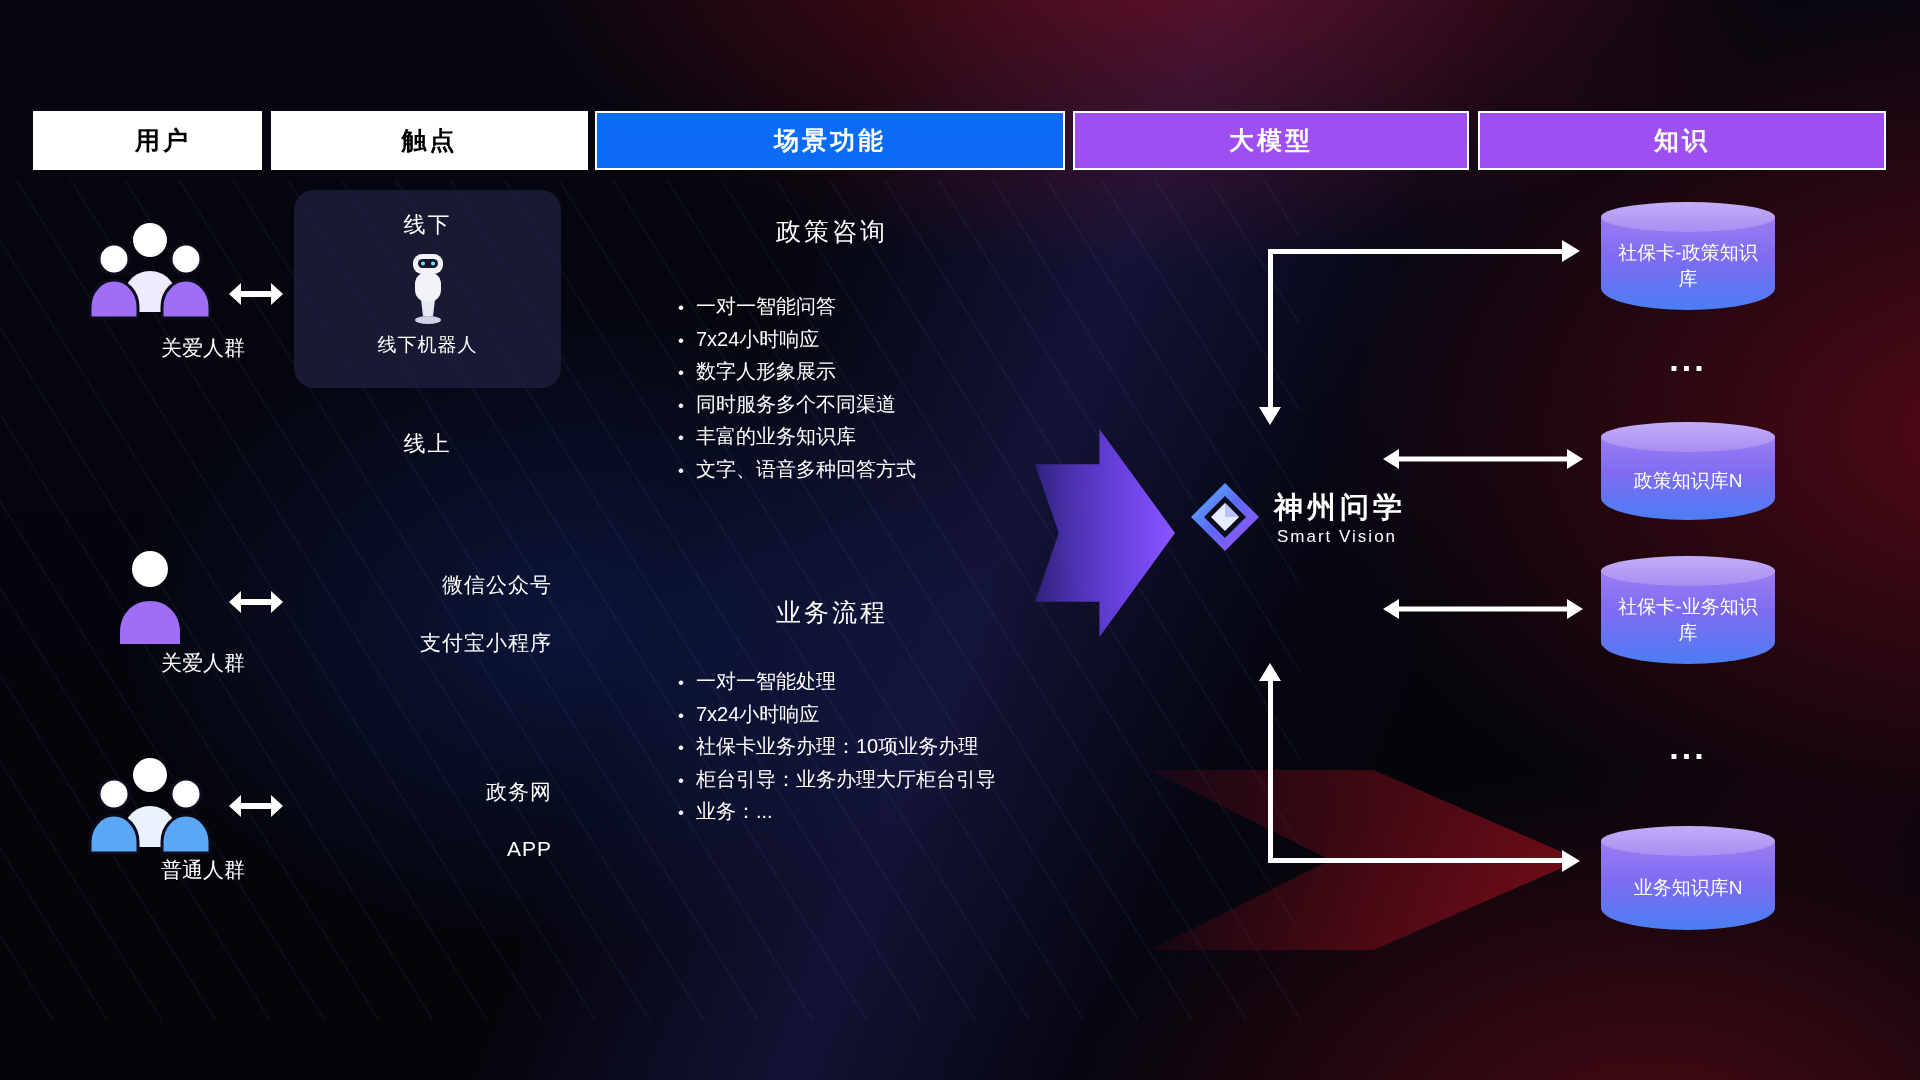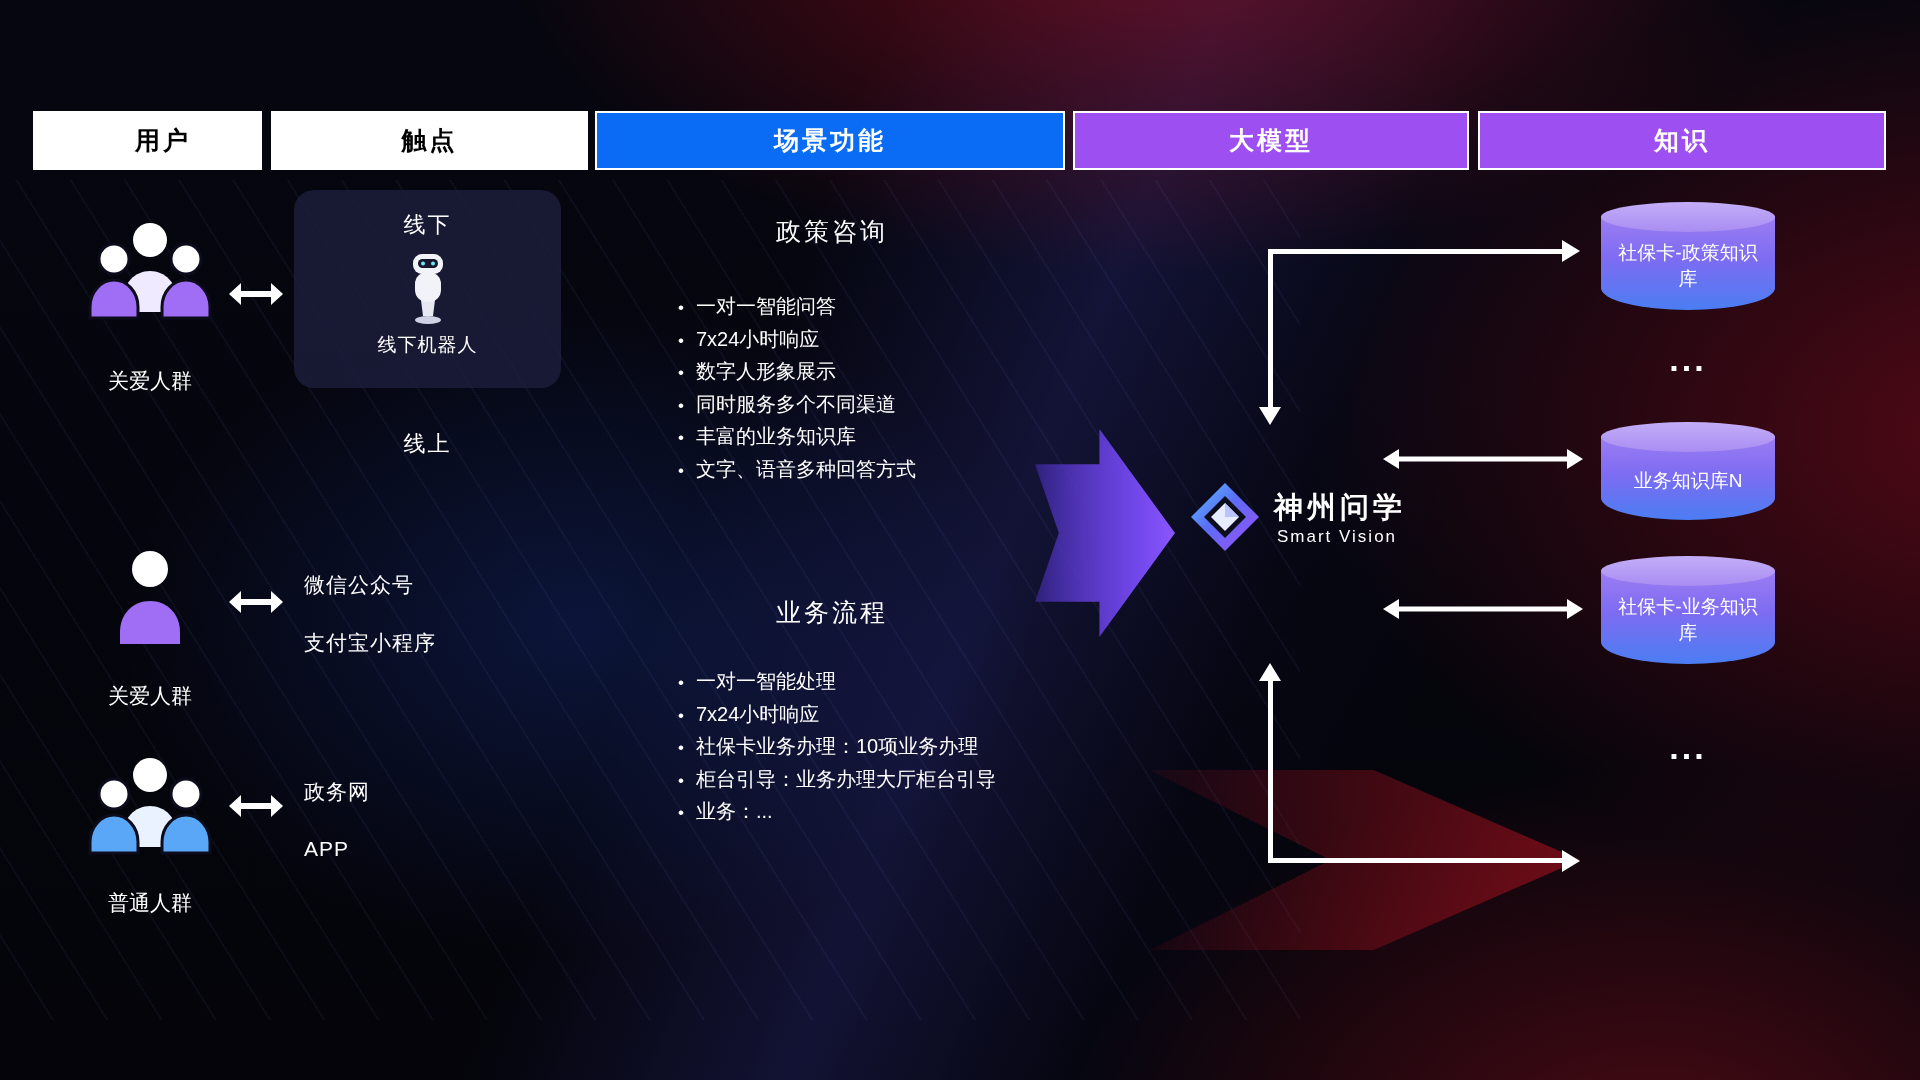--- a/index.html
+++ b/index.html
@@ -19,28 +19,28 @@
     background:linear-gradient(90deg, rgba(140,10,22,0.12), rgba(185,18,32,0.55));
     clip-path:polygon(0 0, 52% 0, 100% 50%, 52% 100%, 0 100%, 42% 50%);}
 
   .tab{position:absolute;top:111px;height:59px;display:flex;align-items:center;justify-content:center;
     font-size:25px;font-weight:bold;letter-spacing:3px;border:2px solid #fff;box-sizing:border-box;}
   .tab-white{background:#ffffff;color:#000;}
   .tab-blue{background:#0a6cf5;color:#fff;}
   .tab-purple{background:#9d4ff2;color:#fff;}
 
   .icon-wrap{position:absolute;}
-  .user-label{position:absolute;left:55px;width:190px;text-align:center;font-size:21px;color:#fff;margin-top:33px;}
+  .user-label{position:absolute;left:55px;width:190px;text-align:right;font-size:21px;color:#fff;}
 
   .tp-box{position:absolute;left:294px;top:190px;width:267px;height:198px;background:rgba(30,31,62,0.78);border-radius:20px;}
   .tp-offline-title{position:absolute;left:0;top:20px;width:100%;text-align:center;font-size:22px;letter-spacing:2px;}
   .tp-robot{position:absolute;left:50%;top:62px;transform:translateX(-50%);}
   .tp-robot-label{position:absolute;left:0;top:142px;width:100%;text-align:center;font-size:19px;letter-spacing:1px;}
   .online-title{position:absolute;left:294px;top:429px;width:267px;text-align:center;font-size:22px;letter-spacing:2px;}
-  .ch-label{position:absolute;left:304px;width:267px;text-align:left;font-size:21px;letter-spacing:1px;}
+  .ch-label{position:absolute;left:285px;width:267px;text-align:right;font-size:21px;letter-spacing:1px;}
 
   .scene-title{position:absolute;left:672px;width:320px;text-align:center;font-size:25px;letter-spacing:3px;}
   .bullets{position:absolute;left:678px;font-size:20px;}
   .bullet{display:flex;align-items:baseline;height:32.5px;line-height:32.5px;white-space:nowrap;}
   .bullet::before{content:"•";margin-right:12px;font-size:17px;}
 
   .flow-arrow{position:absolute;left:1035px;top:429px;width:140px;height:208px;
     background:linear-gradient(90deg, rgba(62,42,165,0.5), #6f46e8 70%, #8a55ff);
     clip-path:polygon(0 17%, 46% 17%, 46% 0, 100% 50%, 46% 100%, 46% 83%, 0 83%, 17% 50%);
     filter:drop-shadow(0 0 18px rgba(120,70,255,0.45));}
@@ -227,24 +227,31 @@
     <div class="cyl-top"></div>
     <div class="cyl-label">
         <span>社保卡-政策知识库</span>
       </div>
   </div>
   <div class="dots" style="top:340px;">...</div>
   <div class="cylinder" style="top:422px;height:98px;">
     <div class="cyl-body"></div>
     <div class="cyl-top"></div>
     <div class="cyl-label">
+        <span>政策知识库N</span>
+      </div>
+  </div>
+  <div class="cylinder" style="top:556px;height:108px;">
+    <div class="cyl-body"></div>
+    <div class="cyl-top"></div>
+    <div class="cyl-label">
+        <span>社保卡-业务知识库</span>
+      </div>
+  </div>
+  <div class="dots" style="top:728px;">...</div>
+  <div class="cylinder" style="top:826px;height:104px;">
+    <div class="cyl-body"></div>
+    <div class="cyl-top"></div>
+    <div class="cyl-label">
         <span>业务知识库N</span>
       </div>
   </div>
-  <div class="cylinder" style="top:556px;height:108px;">
-    <div class="cyl-body"></div>
-    <div class="cyl-top"></div>
-    <div class="cyl-label">
-        <span>社保卡-业务知识库</span>
-      </div>
-  </div>
-  <div class="dots" style="top:728px;">...</div>
 </div>
 
 </body></html>

